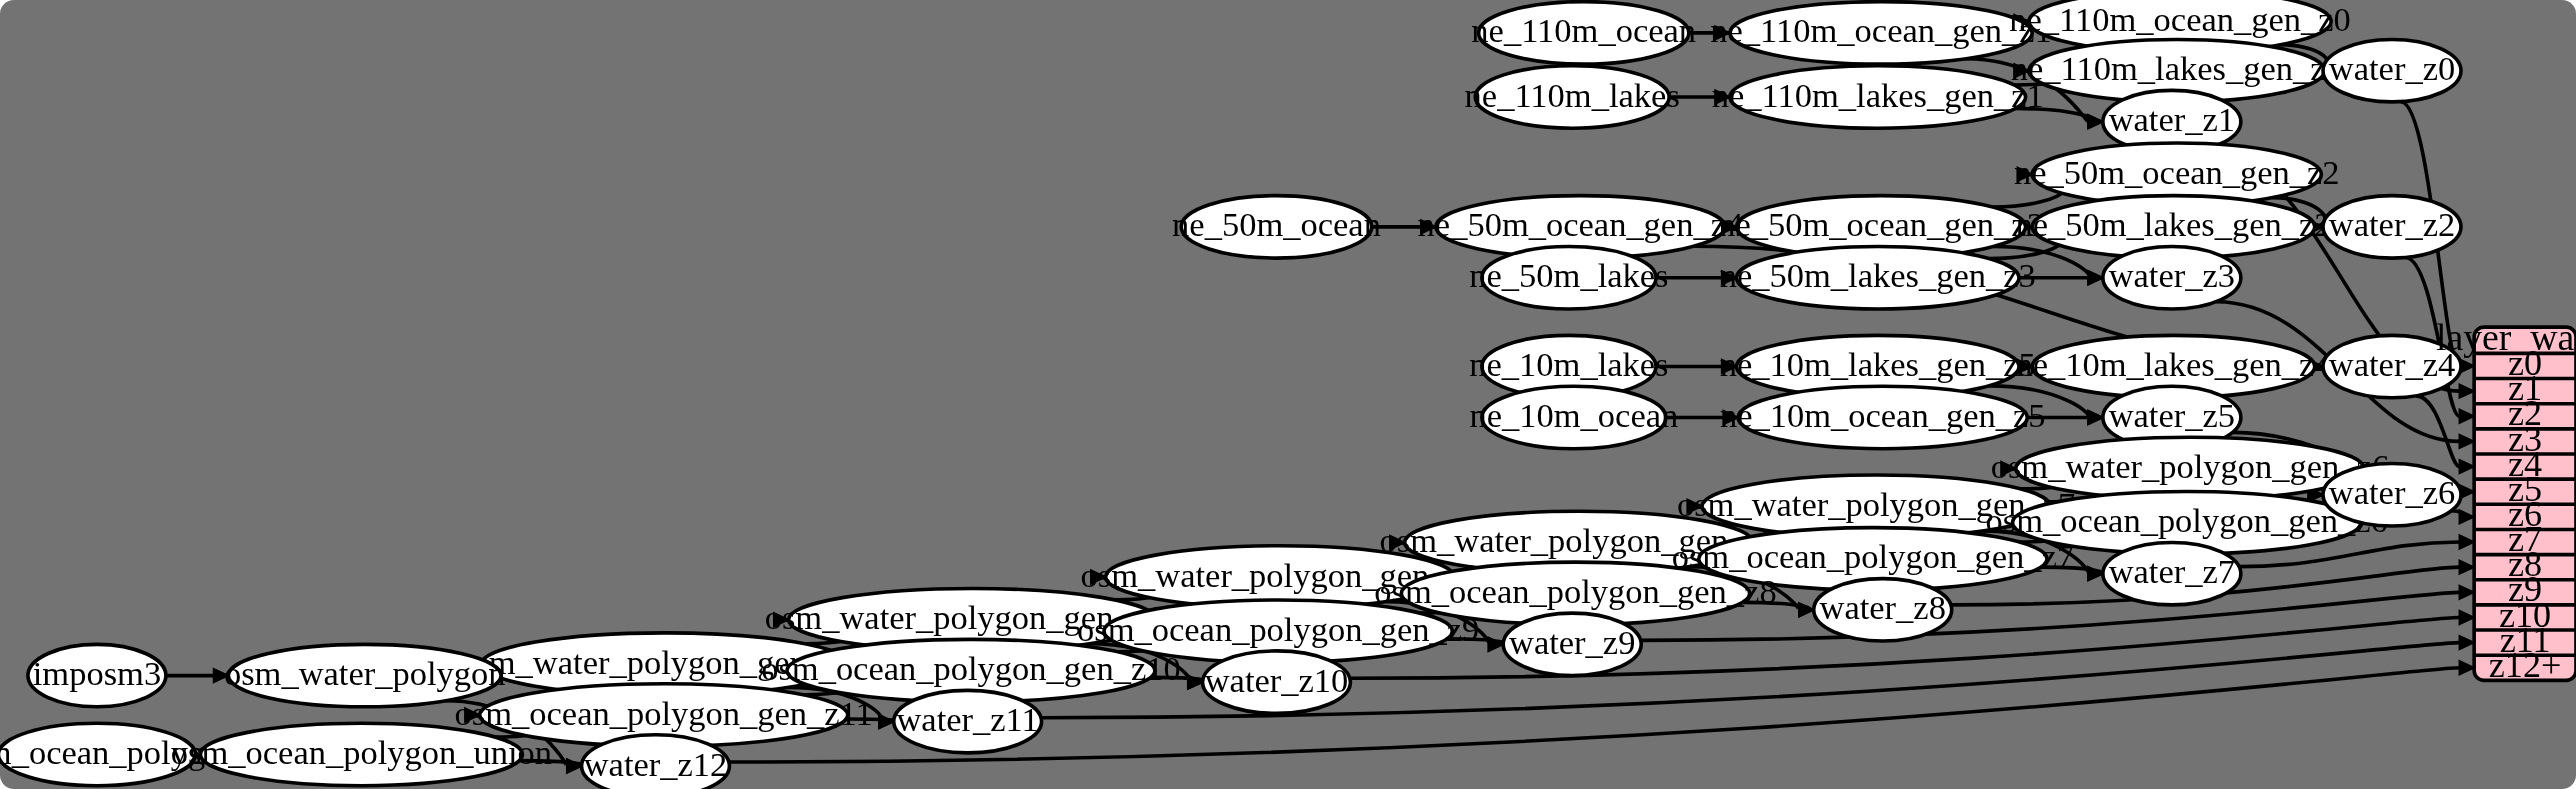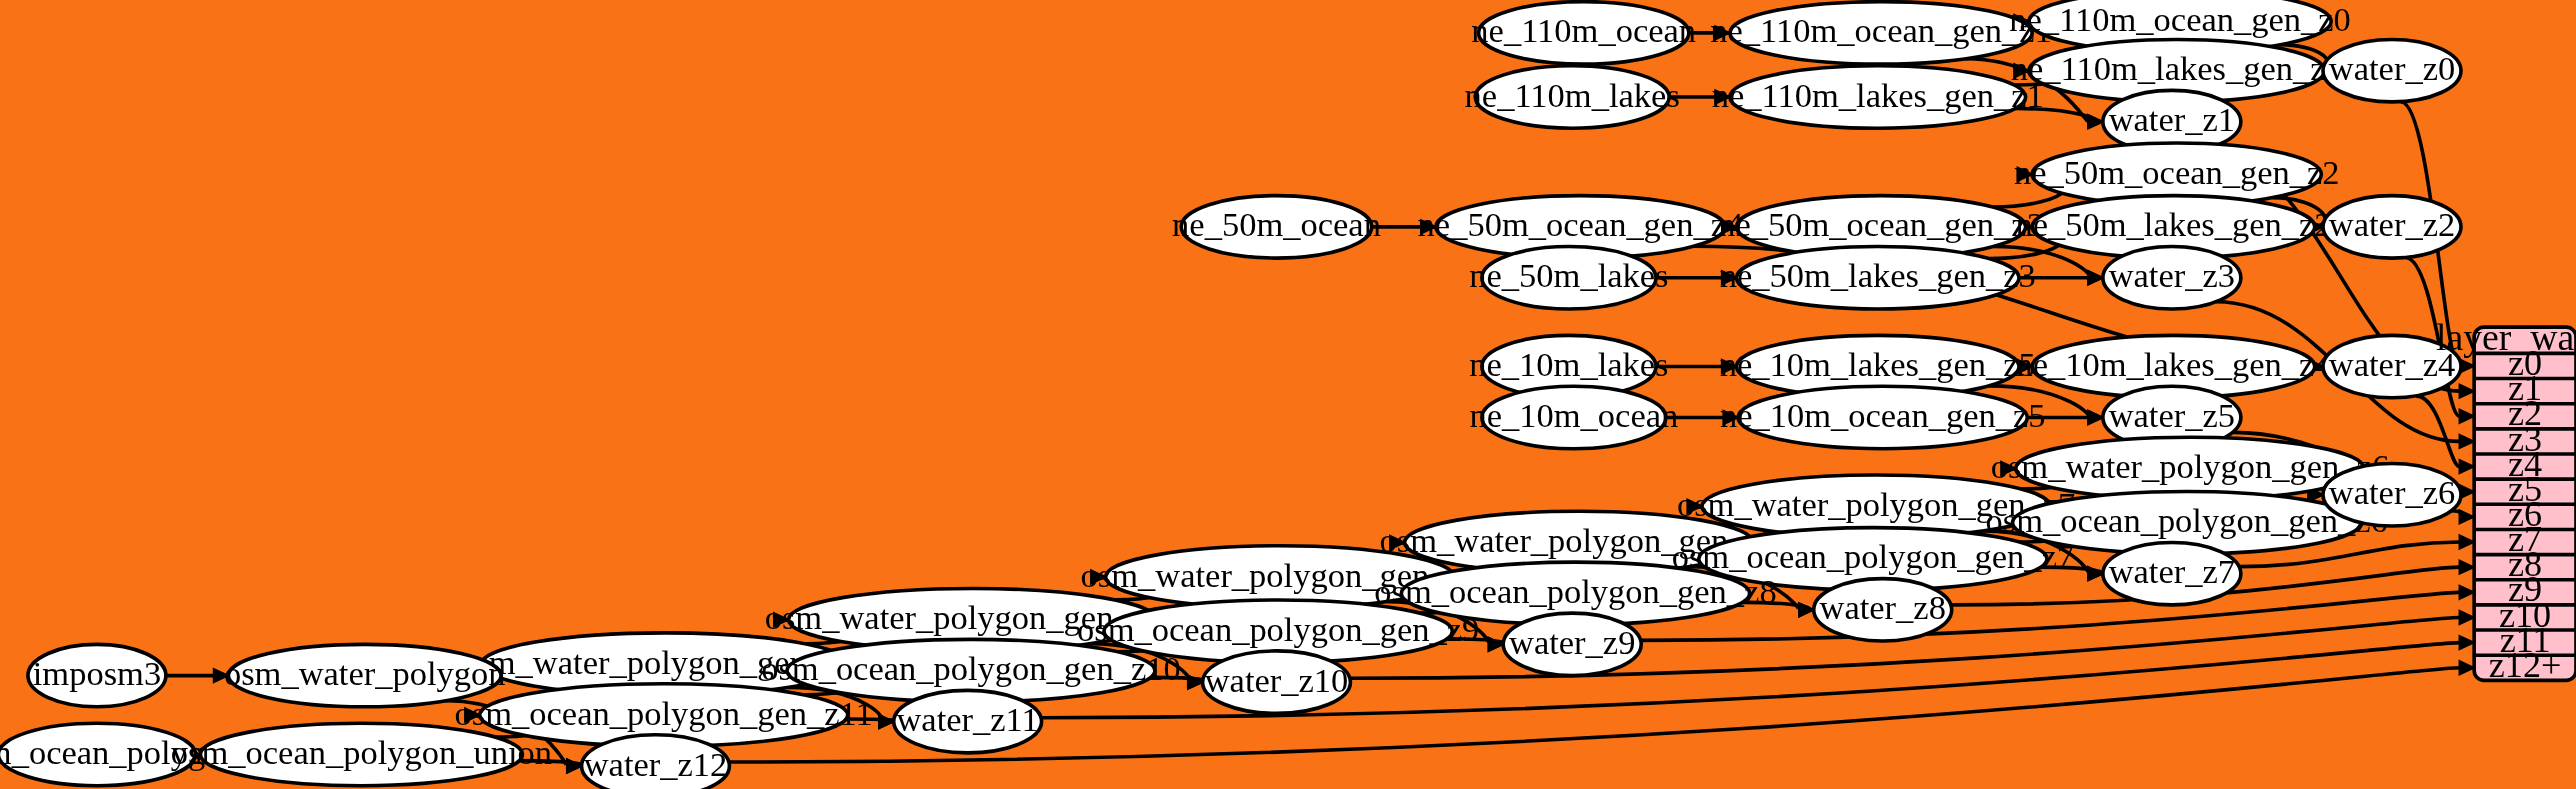--- a/index.html
+++ b/index.html
@@ -1,17 +1,17 @@
 <!DOCTYPE html>
 <html style="font-size:11.5px"><head>
 <meta charset="utf-8">
 <style>
   html,body{margin:0;padding:0;background:#ffffff;}
   body{font-family:"Liberation Serif", serif;}
-  #stage{position:relative;width:2576px;height:789px;background:#f97316;overflow:hidden;}
+  #stage{position:relative;width:2576px;height:789px;background:#737373;overflow:hidden;border-radius:14px;}
   svg.graph{position:absolute;left:0;top:0;width:2576px;height:789px;display:block;}
   .node-ellipse{fill:#ffffff;stroke:#000000;stroke-width:2.2;}
   .node-label{font-family:"Liberation Serif", serif;font-size:21px;fill:#000000;text-anchor:middle;dominant-baseline:middle;}
   .edge-path{fill:none;stroke:#000000;stroke-width:2.2;}
   .arrow-head{fill:#000000;stroke:#000000;stroke-width:1;}
   .rec-box{fill:#ffc0cb;stroke:#000000;stroke-width:2.2;}
   .rec-sep{stroke:#000000;stroke-width:2.2;}
   .rec-label{font-family:"Liberation Serif", serif;font-size:22px;fill:#000000;text-anchor:middle;dominant-baseline:middle;}
   .rec-title{font-family:"Liberation Serif", serif;font-size:23px;fill:#000000;text-anchor:middle;dominant-baseline:middle;}
 </style>

